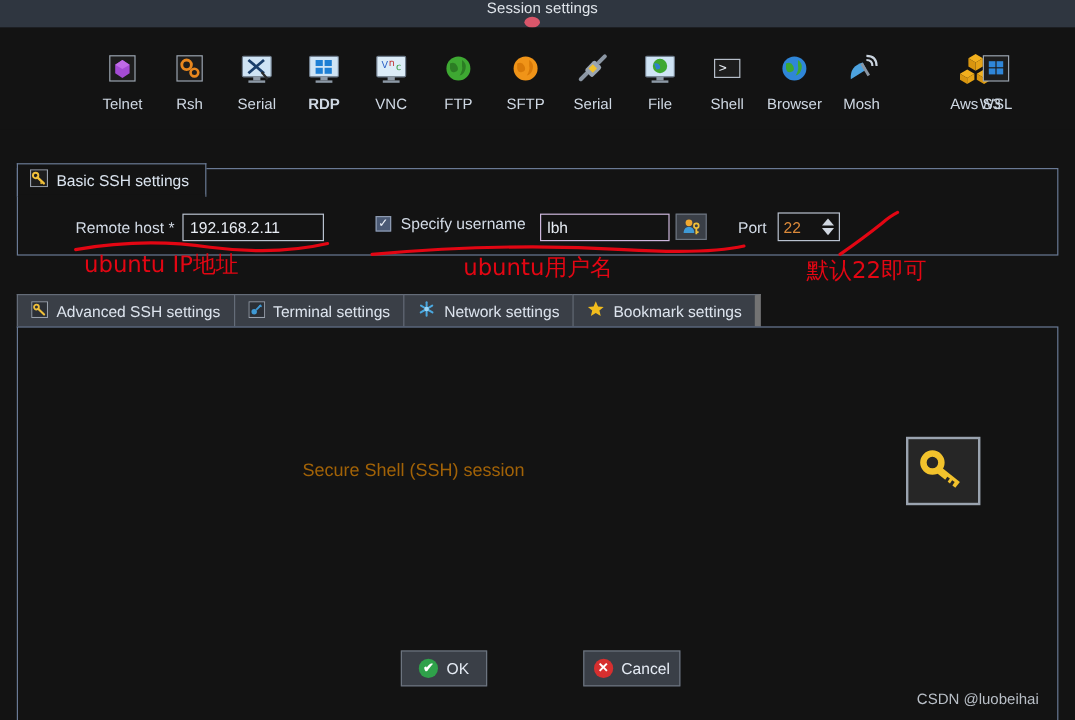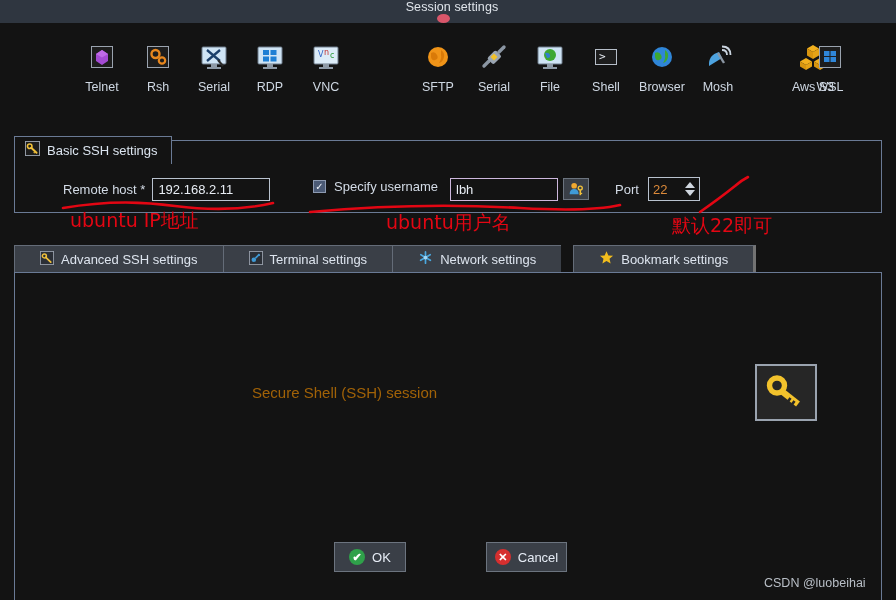--- a/index.html
+++ b/index.html
@@ -106,24 +106,24 @@
   .arrdn { border-top: 6px solid #d0d7e0; }
 
   
   #subtabs {
     position: absolute; left: 14px; top: 245px; height: 28px;
     display: flex;
   }
   .subtab {
     height: 28px; background: #3a3f47; border: 1px solid #646c78;
     border-right: none;
-    display: flex; align-items: center; gap: 7px; padding: 0 25px;
+    display: flex; align-items: center; gap: 7px; padding: 0 11px;
     color: #dde4ee; font-size: 13px; white-space: nowrap;
   }
-  .subtab:last-child { border-right: 3px solid #737373; margin-left: 12px; }
+  .subtab:last-child { border-right: 5px solid #737373; }
 
   
   #mainpanel {
     position: absolute; left: 14px; top: 272px; width: 868px; height: 381px;
     border: 1px solid #6a7a95; background: #131313;
   }
   #ssh-caption {
     position: absolute; left: 252px; top: 384px;
     color: #a16207; font-size: 15px;
   }
@@ -197,21 +197,21 @@
         <svg width="32" height="32" viewBox="0 0 32 32">
           <rect x="4" y="6" width="24" height="17" rx="1" fill="#cfe4f5" stroke="#6f7d8c"></rect>
           <rect x="13" y="23" width="6" height="3" fill="#8d99a6"></rect>
           <rect x="9" y="26" width="14" height="2" fill="#8d99a6"></rect>
           <path d="M9 9 L22 20 M22 9 L9 20" stroke="#1b3f6b" stroke-width="2.3"></path>
           <path d="M20 19 L25 25" stroke="#2b2b2b" stroke-width="2"></path>
         </svg>
       </span>
       <span class="tlabel">Serial</span>
     </div>
-    <div class="typecell" style="left: 242px;">
+    <div class="typecell" style="left: 242px; font-weight: bold;">
       <span class="ticon">
         <svg width="32" height="32" viewBox="0 0 32 32">
           <rect x="4" y="6" width="24" height="17" rx="1" fill="#cfe4f5" stroke="#6f7d8c"></rect>
           <rect x="13" y="23" width="6" height="3" fill="#8d99a6"></rect>
           <rect x="9" y="26" width="14" height="2" fill="#8d99a6"></rect>
           <rect x="9" y="9" width="6" height="5" fill="#1e7fd4"></rect>
           <rect x="16.5" y="9" width="6" height="5" fill="#1e7fd4"></rect>
           <rect x="9" y="15.5" width="6" height="5" fill="#1e7fd4"></rect>
           <rect x="16.5" y="15.5" width="6" height="5" fill="#1e7fd4"></rect>
         </svg>
@@ -223,20 +223,30 @@
         <svg width="32" height="32" viewBox="0 0 32 32">
           <rect x="4" y="6" width="24" height="17" rx="1" fill="#dcecf8" stroke="#6f7d8c"></rect>
           <rect x="13" y="23" width="6" height="3" fill="#8d99a6"></rect>
           <rect x="9" y="26" width="14" height="2" fill="#8d99a6"></rect>
           <text x="8" y="16" font-size="8" fill="#2f63c6" font-family="DejaVu Sans">V</text>
           <text x="14" y="14" font-size="8" fill="#c02f2f" font-family="DejaVu Sans">n</text>
           <text x="20" y="17" font-size="8" fill="#2f9c3c" font-family="DejaVu Sans">c</text>
         </svg>
       </span>
       <span class="tlabel">VNC</span>
+    </div>
+    <div class="typecell" style="left: 354px;">
+      <span class="ticon">
+        <svg width="32" height="32" viewBox="0 0 32 32">
+          <circle cx="16" cy="16" r="10" fill="#3ea832"></circle>
+          <path d="M9 12 Q13 10 15 14 Q17 18 13 19 Q10 20 9 16 Z" fill="#2c7d24"></path>
+          <path d="M19 9 Q23 12 22 16 Q21 21 17 22 Q20 17 19 14 Z" fill="#2c7d24"></path>
+        </svg>
+      </span>
+      <span class="tlabel">FTP</span>
     </div>
     <div class="typecell" style="left: 410px;">
       <span class="ticon">
         <svg width="32" height="32" viewBox="0 0 32 32">
           <circle cx="16" cy="16" r="10" fill="#f09418"></circle>
           <path d="M9 12 Q13 10 15 14 Q17 18 13 19 Q10 20 9 16 Z" fill="#d97a08"></path>
           <path d="M19 9 Q23 12 22 16 Q21 21 17 22 Q20 17 19 14 Z" fill="#d97a08"></path>
         </svg>
       </span>
       <span class="tlabel">SFTP</span>

